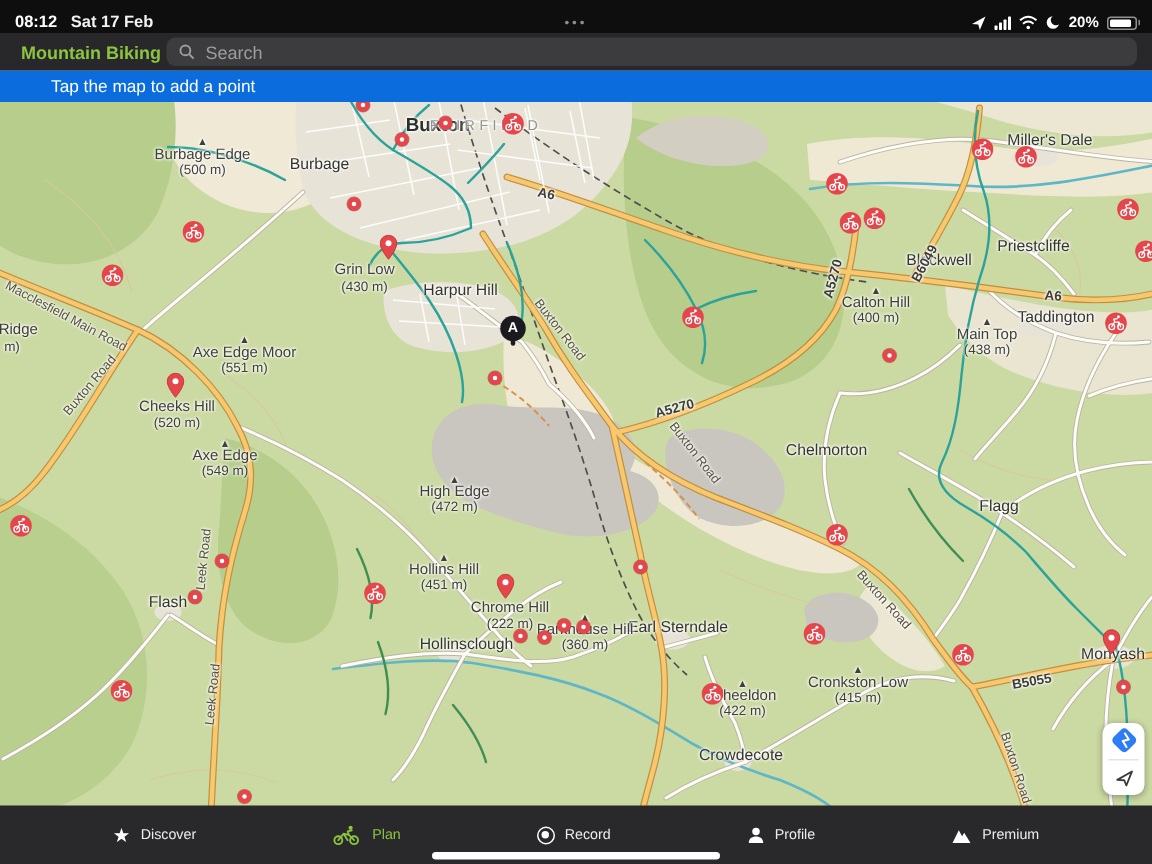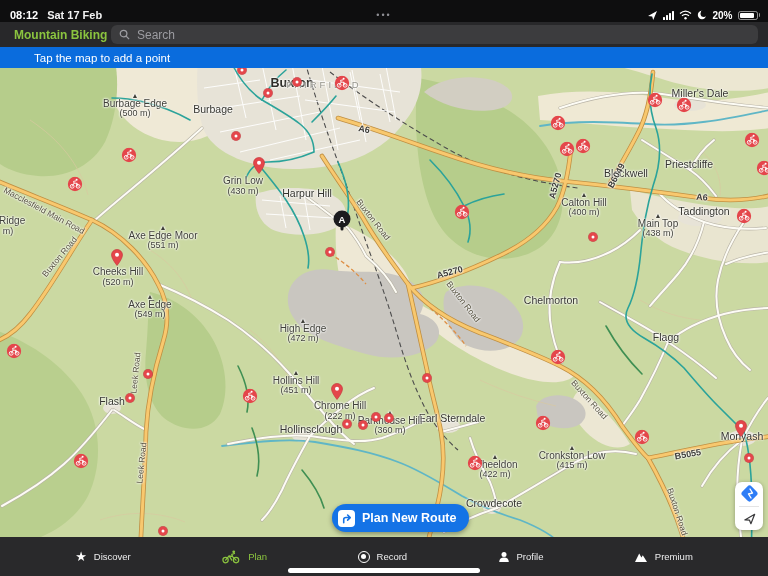--- a/index.html
+++ b/index.html
@@ -740,28 +740,20 @@
       </span>
     </div>
     <div class="sep"></div>
     <div class="cbtn">
       <svg width="15" height="15" viewBox="0 0 16 16">
           <path d="M3 9.5 L13.5 3.5 L9.5 13.5 L8 9.8 Z" fill="none" stroke="#3a3a3c" stroke-width="1.3" stroke-linejoin="round"></path>
         </svg>
     </div>
   </div>
 
-  <button id="planbtn">
-    <span class="bicon">
-      <svg width="13" height="13" viewBox="0 0 14 14">
-          <path d="M4 11.5 L4 8 Q4 6 6.5 6 L10.5 6 M8.2 3.2 L11 6 L8.2 8.8" fill="none" stroke="#1473e6" stroke-width="1.7" stroke-linecap="round" stroke-linejoin="round"></path>
-        </svg>
-    </span>
-    <span class="blabel">Plan New Route</span>
-  </button>
 
   <div id="tabbar">
     <div class="tab">
       <span class="ticon">★</span>
       <span class="tlabel">Discover</span>
     </div>
     <div class="tab active">
       <svg width="20" height="14" viewBox="0 0 24 18">
         <circle cx="5" cy="13" r="3.4" fill="none" stroke="#8bc43f" stroke-width="1.6"></circle>
         <circle cx="18.5" cy="13" r="3.4" fill="none" stroke="#8bc43f" stroke-width="1.6"></circle>

